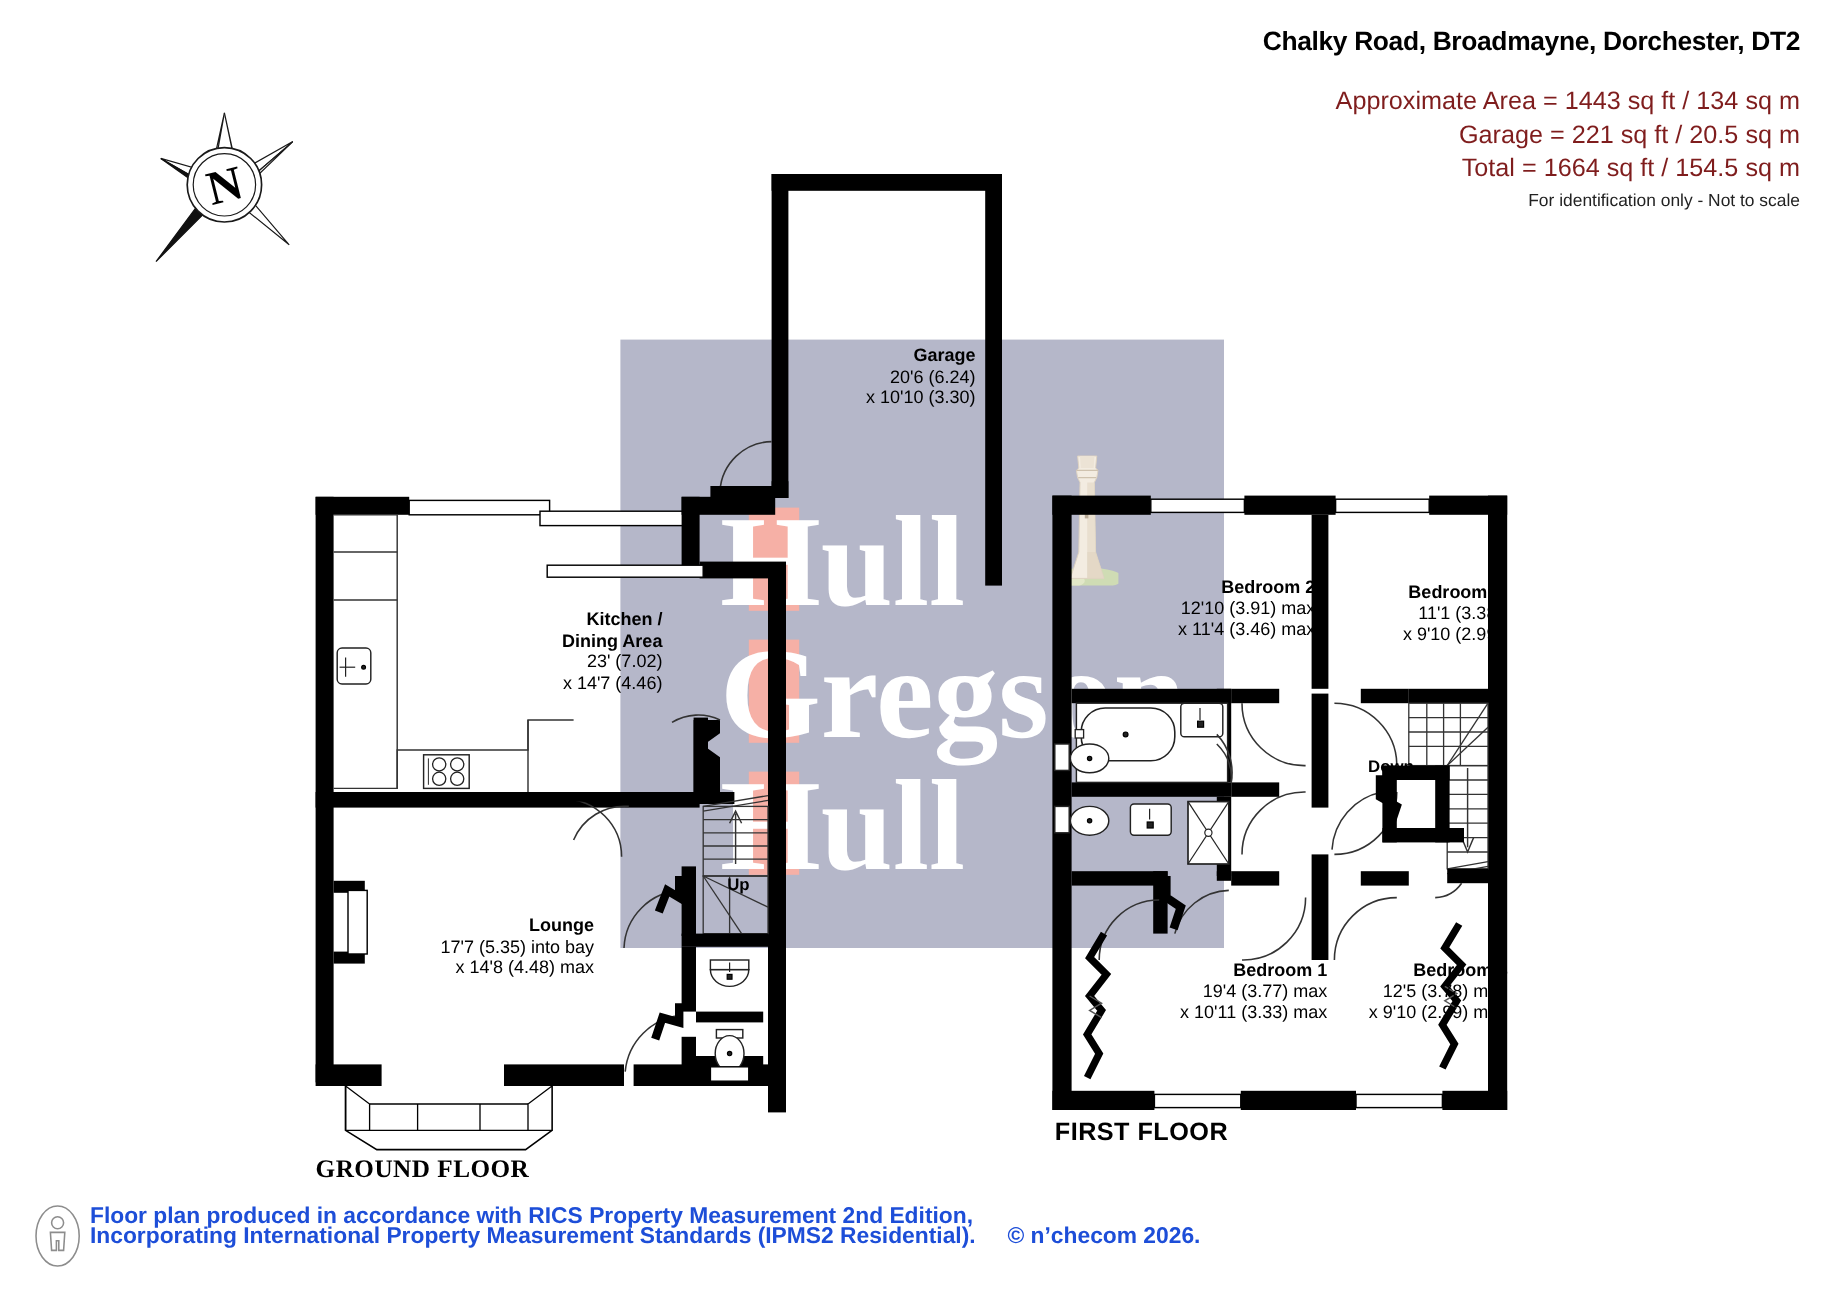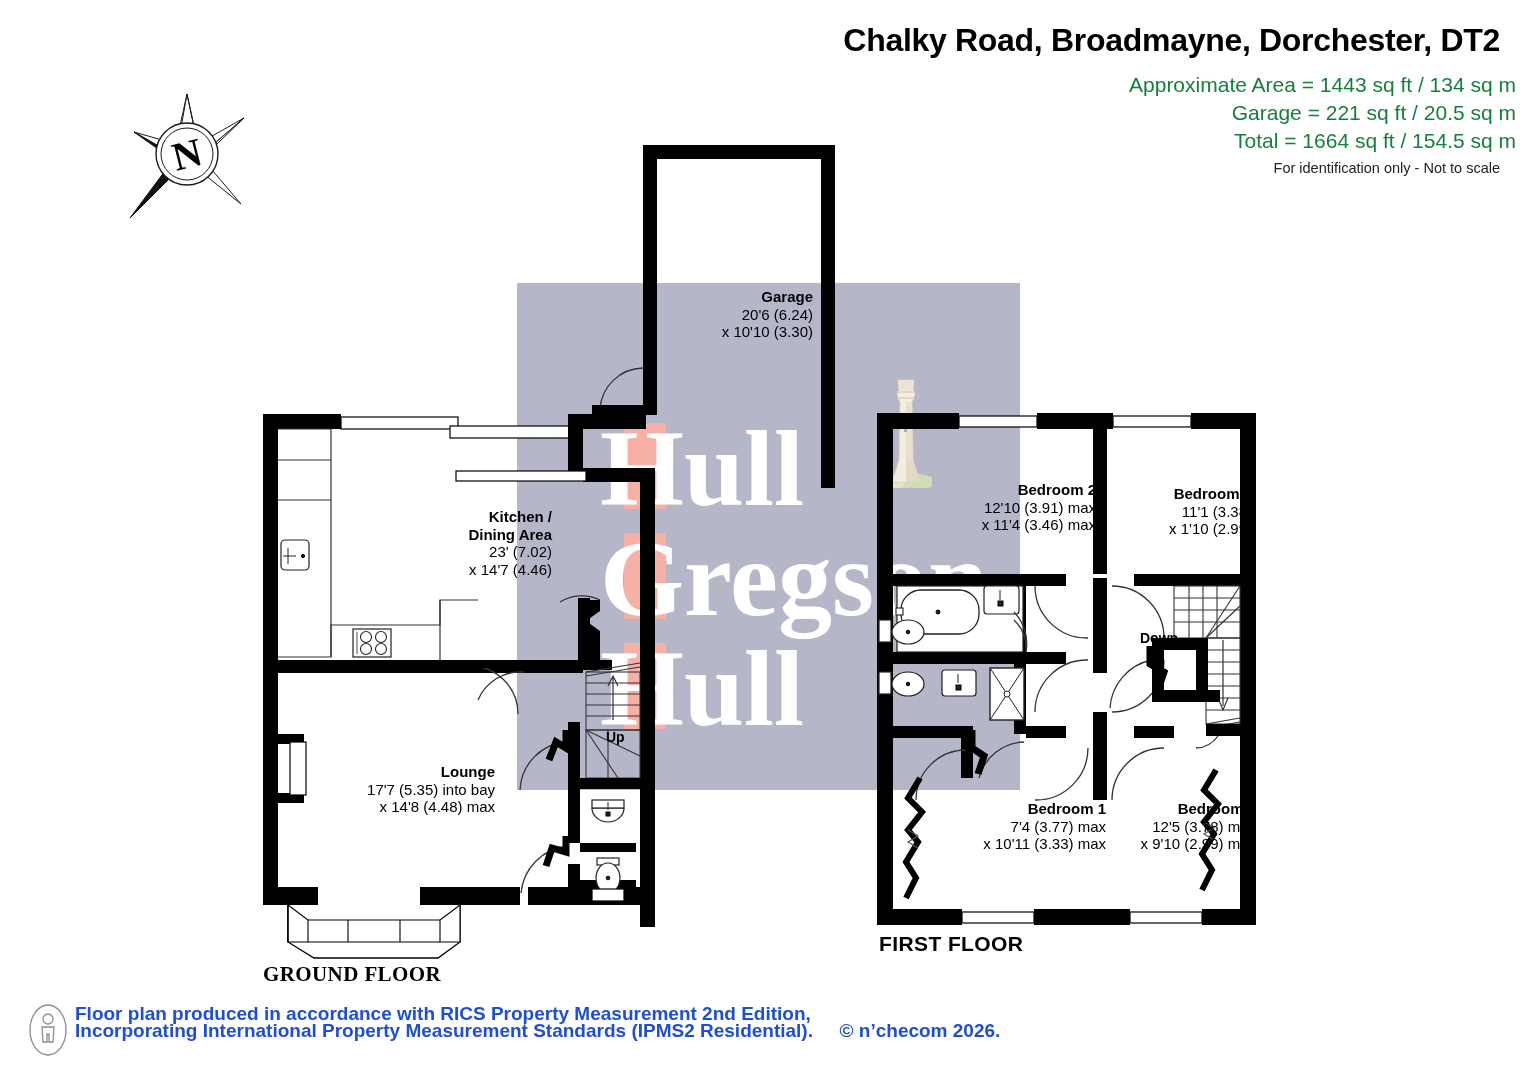--- a/index.html
+++ b/index.html
@@ -1,22 +1,22 @@
 <!DOCTYPE html>
 <html><head>
 <meta charset="utf-8">
 <style>
   html,body{margin:0;padding:0;background:#ffffff;}
   body{width:1527px;height:1080px;position:relative;overflow:hidden;
        font-family:"Liberation Sans", sans-serif;color:#000;}
   .abs{position:absolute;}
 
   
-  #title{right:27px;top:22px;font-size:32px;font-weight:bold;letter-spacing:-0.3px;white-space:nowrap;}
-  .area-line{right:11px;font-size:21px;color:#15803d;white-space:nowrap;text-align:left;}
+  #title{right:27px;top:22px;font-size:22px;font-weight:bold;letter-spacing:-0.3px;white-space:nowrap;}
+  .area-line{right:27px;font-size:21px;color:#7f1d1d;white-space:nowrap;text-align:left;}
   #area1{top:73px;}
   #area2{top:101px;}
   #area3{top:129px;}
   #disclaimer{right:27px;top:160px;font-size:14.5px;color:#222;white-space:nowrap;}
 
   
   #compass{left:128px;top:92px;width:118px;height:128px;}
 
   
   #greybox{left:517px;top:283px;width:503px;height:507px;background:#b5b7c9;}
@@ -338,26 +338,26 @@
 
 <div class="room abs" style="left:920px;top:481px;width:176px;">
   <div class="nm">Bedroom 2</div>
   <div>12'10 (3.91) max</div>
   <div>x 11'4 (3.46) max</div>
 </div>
 
 <div class="room abs" style="left:1104px;top:485px;width:148px;">
   <div class="nm">Bedroom 2</div>
   <div>11'1 (3.38)</div>
-  <div>x 1'10 (2.99)</div>
+  <div>x 9'10 (2.99)</div>
 </div>
 
 <div class="room abs" style="left:930px;top:800px;width:176px;">
   <div class="nm">Bedroom 1</div>
-  <div>7'4 (3.77) max</div>
+  <div>19'4 (3.77) max</div>
   <div>x 10'11 (3.33) max</div>
 </div>
 
 <div class="room abs" style="left:1080px;top:800px;width:176px;">
   <div class="nm">Bedroom 4</div>
   <div>12'5 (3.78) max</div>
   <div>x 9'10 (2.99) max</div>
 </div>
 
 <div class="step-lbl abs" style="left:561px;top:729px;padding-left:45px;">Up</div>

